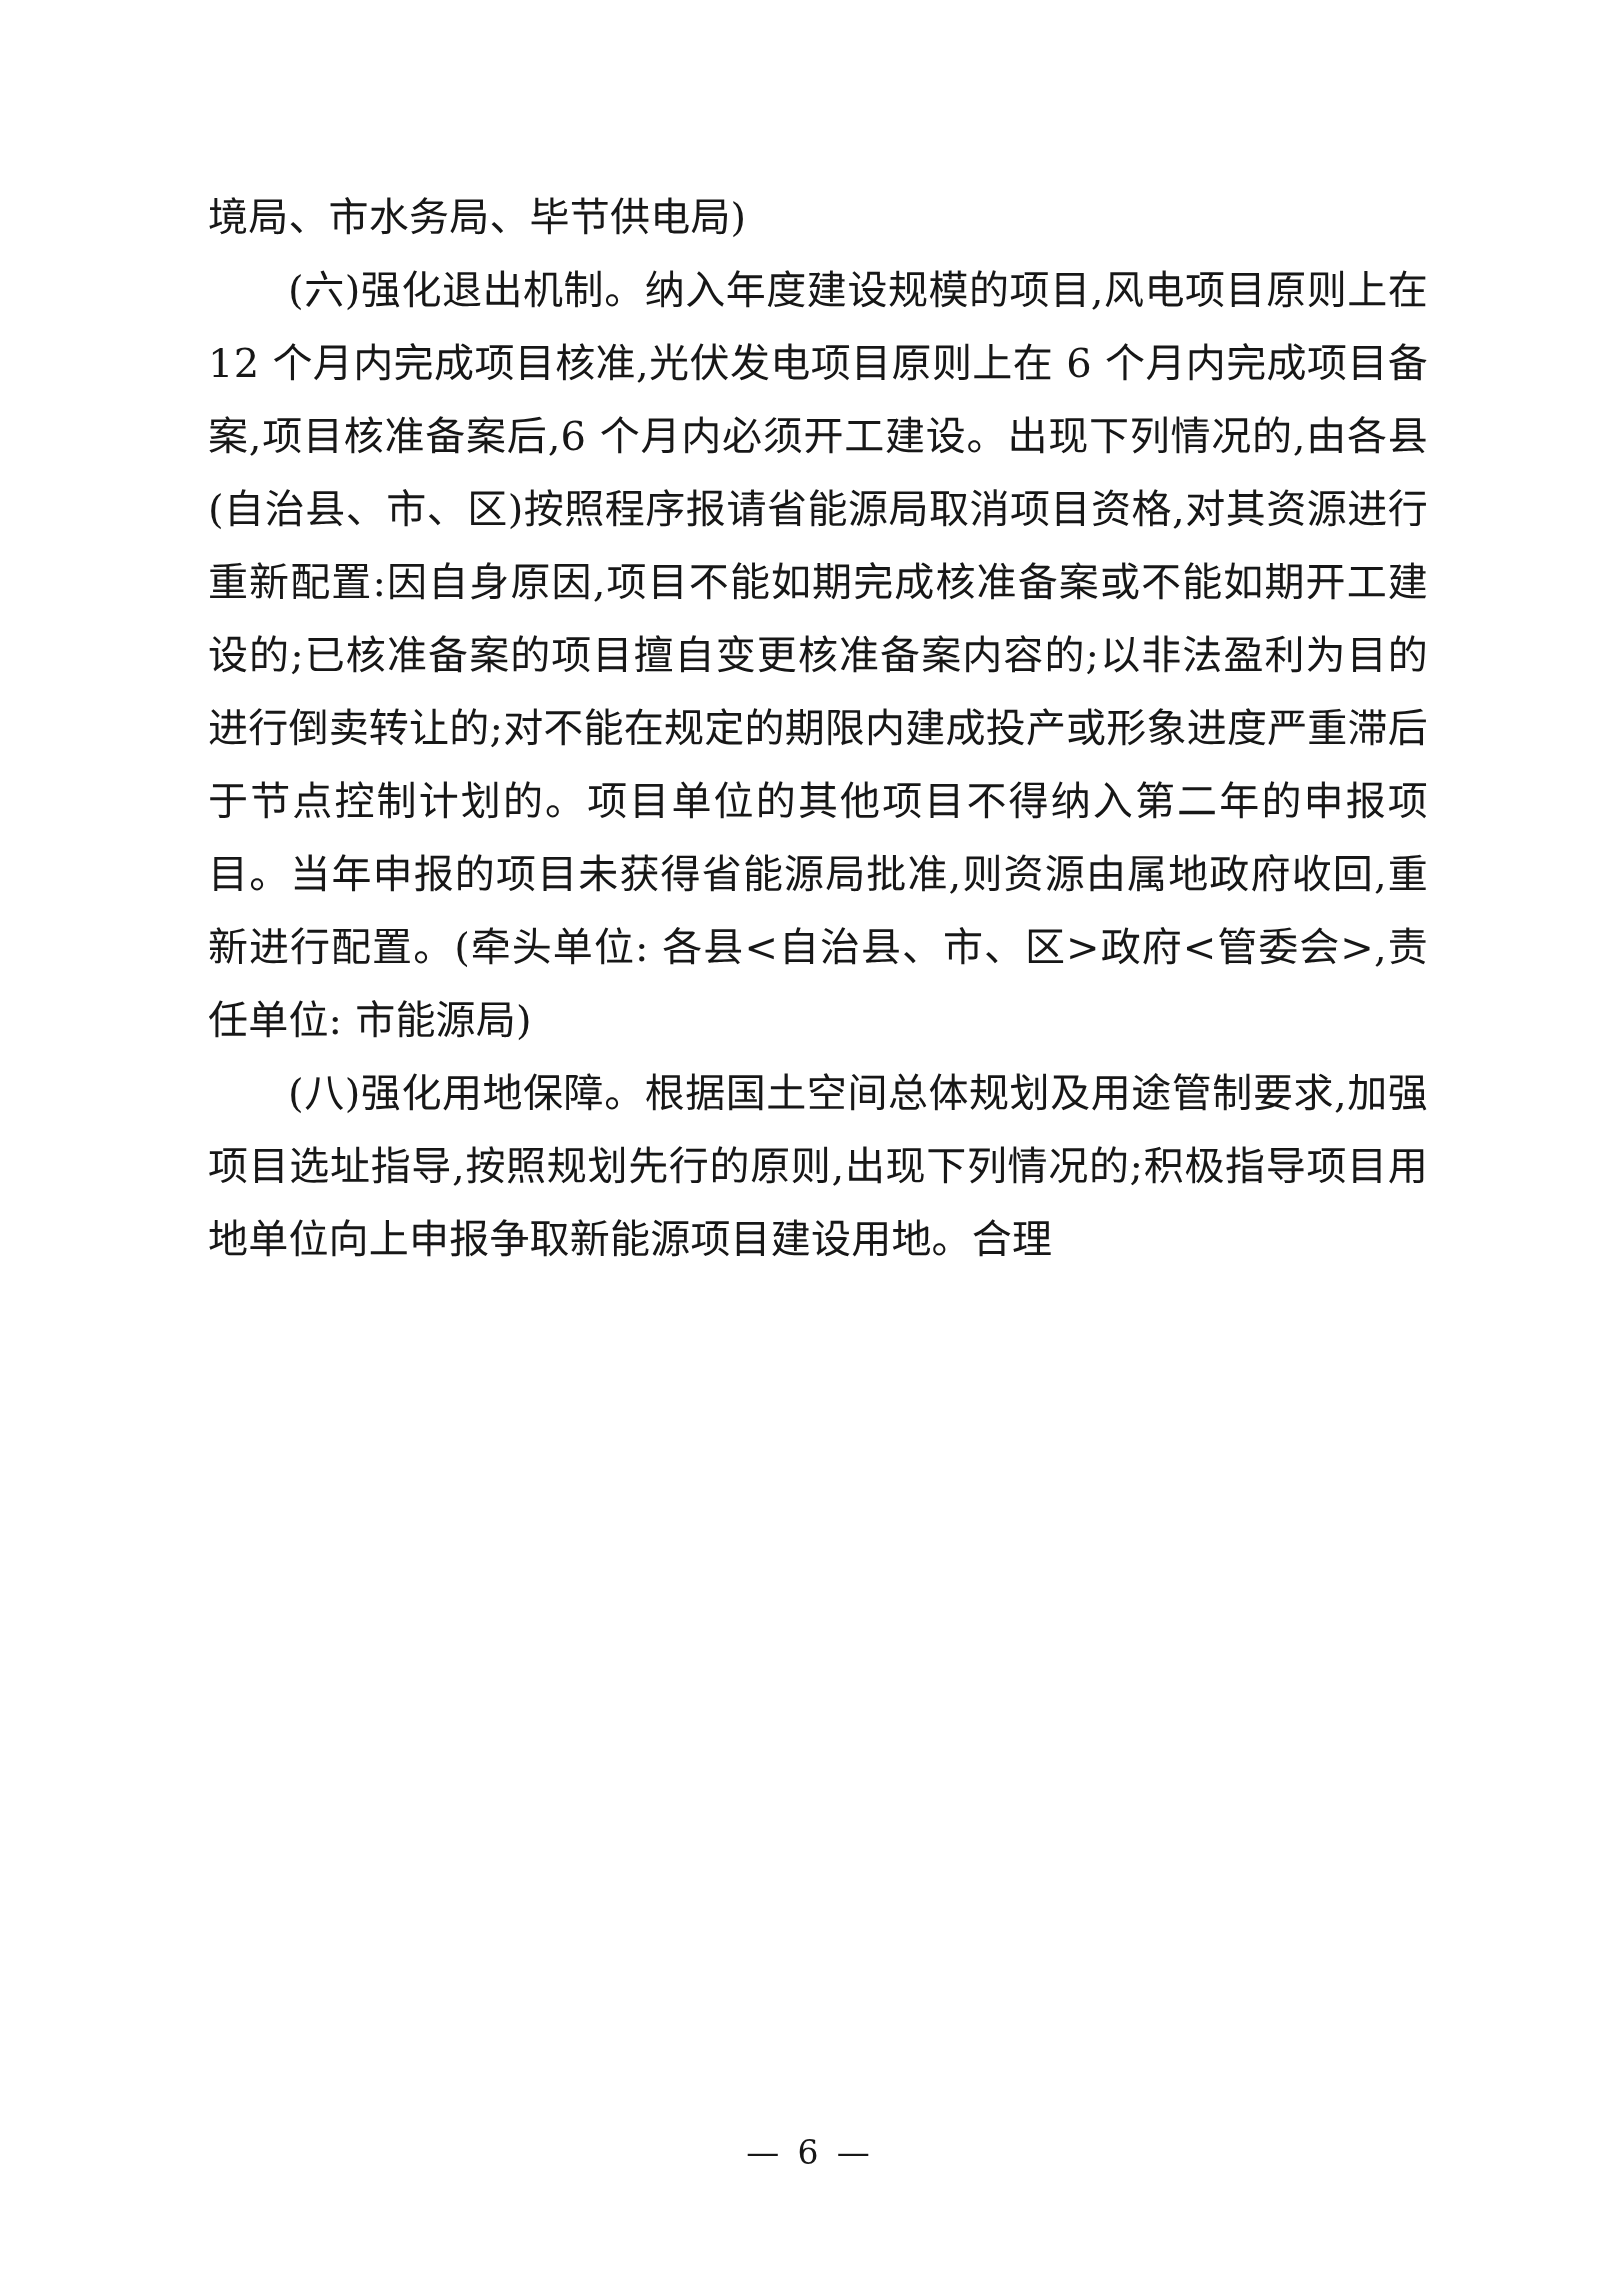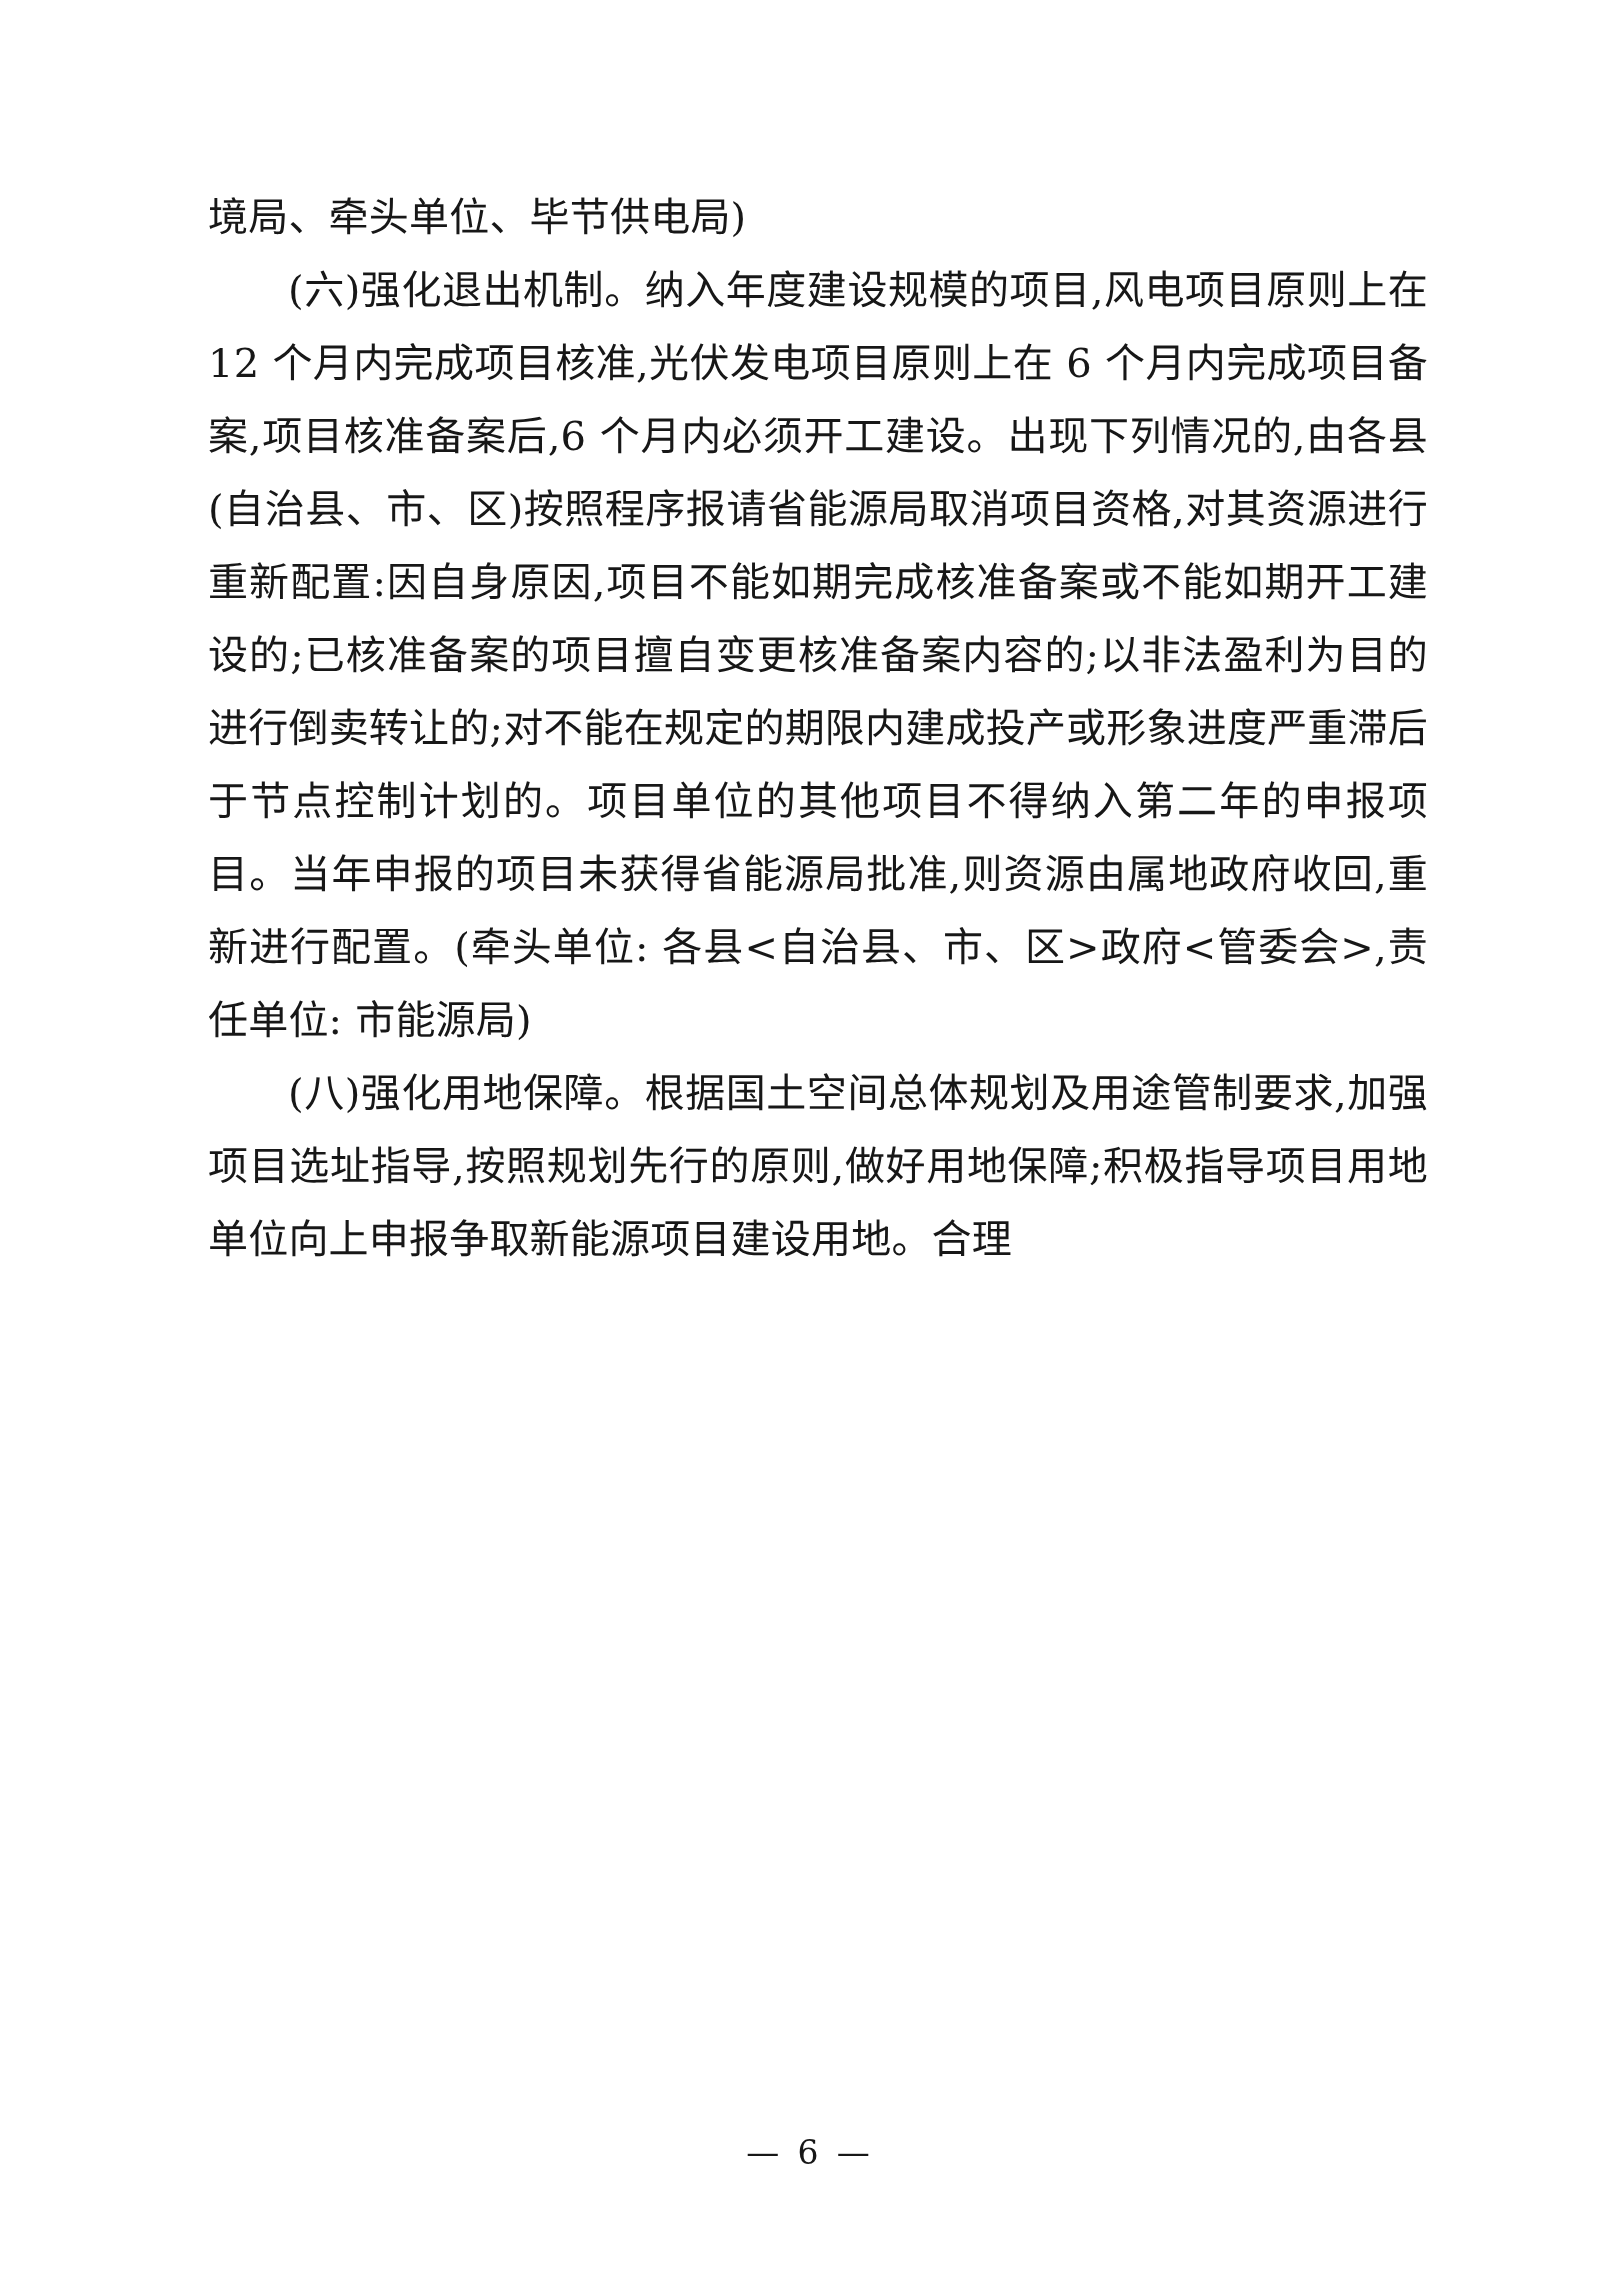--- a/index.html
+++ b/index.html
@@ -46,19 +46,19 @@
     font-family: "DejaVu Serif", "Liberation Serif", serif;
     color: #171717;
     letter-spacing: 3.9px;
   }
 </style>
 </head>
 <body>
 
 <div class="page">
   <div class="body-area">
-    <p class="para">境局、牵头单位、毕节供电局)</p>
+    <p class="para">境局、市水务局、毕节供电局)</p>
     <p class="para indent">(六)强化退出机制。纳入年度建设规模的项目,风电项目原则上在 12 个月内完成项目核准,光伏发电项目原则上在 6 个月内完成项目备案,项目核准备案后,6 个月内必须开工建设。出现下列情况的,由各县(自治县、市、区)按照程序报请省能源局取消项目资格,对其资源进行重新配置:因自身原因,项目不能如期完成核准备案或不能如期开工建设的;已核准备案的项目擅自变更核准备案内容的;以非法盈利为目的进行倒卖转让的;对不能在规定的期限内建成投产或形象进度严重滞后于节点控制计划的。项目单位的其他项目不得纳入第二年的申报项目。当年申报的项目未获得省能源局批准,则资源由属地政府收回,重新进行配置。(牵头单位: 各县&lt;自治县、市、区&gt;政府&lt;管委会&gt;,责任单位: 市能源局)</p>
-    <p class="para indent">(八)强化用地保障。根据国土空间总体规划及用途管制要求,加强项目选址指导,按照规划先行的原则,做好用地保障;积极指导项目用地单位向上申报争取新能源项目建设用地。合理</p>
+    <p class="para indent">(八)强化用地保障。根据国土空间总体规划及用途管制要求,加强项目选址指导,按照规划先行的原则,出现下列情况的;积极指导项目用地单位向上申报争取新能源项目建设用地。合理</p>
   </div>
   <div class="page-number">— 6 —</div>
 </div>
 
 
 </body></html>

